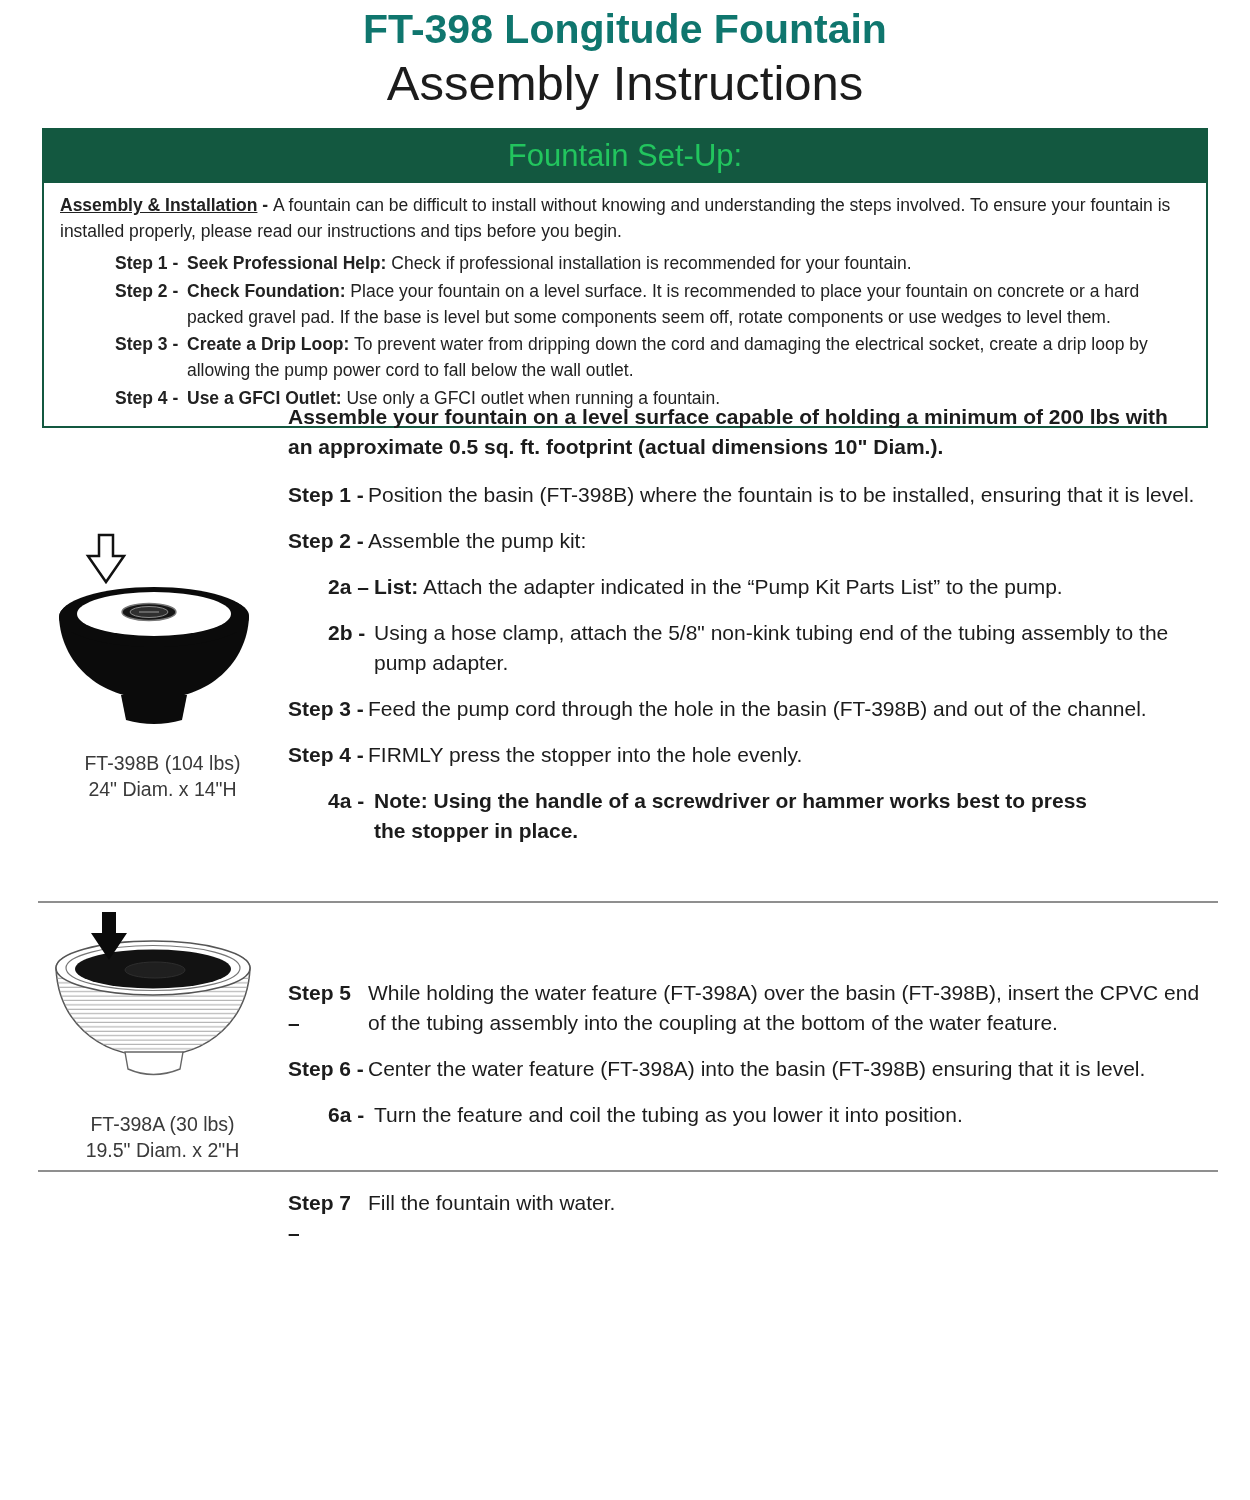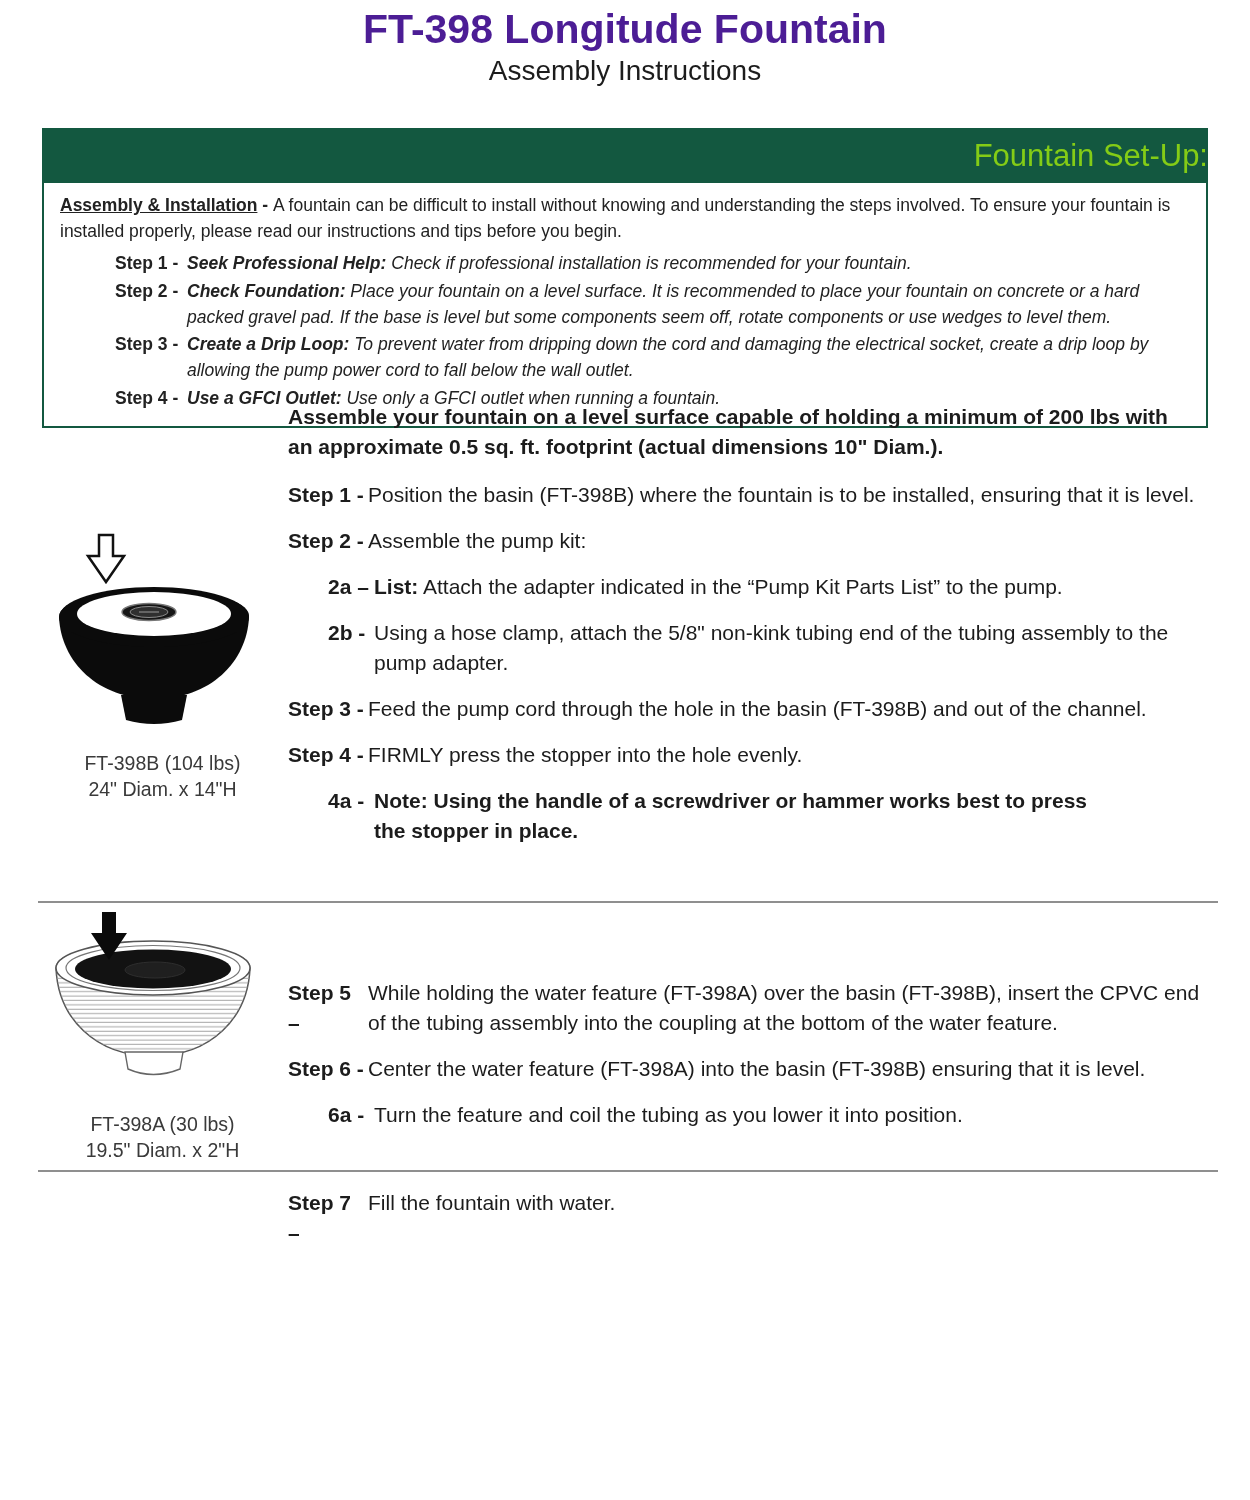--- a/index.html
+++ b/index.html
@@ -2,39 +2,39 @@
 <html><head>
 <meta charset="utf-8">
 <style>
   html,body{margin:0;padding:0;background:#ffffff;}
   .page{
     position:relative;width:1250px;height:1500px;background:#ffffff;
     font-family:"Liberation Sans",sans-serif;color:#1a1a1a;overflow:hidden;
   }
   
   .titleblock{position:absolute;top:6px;left:0;width:1250px;text-align:center;}
-  .titleblock h1{margin:0;font-size:41px;font-weight:bold;color:#4c1d95;letter-spacing:0;}
-  .subtitle{font-size:28px;font-weight:400;color:#1c1c1c;margin-top:2px;}
+  .titleblock h1{margin:0;font-size:41px;font-weight:bold;color:#0f766e;letter-spacing:0;}
+  .subtitle{font-size:49px;font-weight:400;color:#1c1c1c;margin-top:2px;}
   
   .setup{position:absolute;top:128px;left:42px;width:1166px;}
   .setup-bar{
-    background:#135840;color:#84cc16;height:55px;display:flex;
-    align-items:center;justify-content:flex-end;font-size:31px;
+    background:#135840;color:#22c55e;height:55px;display:flex;
+    align-items:center;justify-content:center;font-size:31px;
   }
   .setup-box{
     border:2px solid #135840;border-top:none;background:#fff;
     padding:8px 16px 12px 16px;font-size:17.5px;line-height:1.48;color:#222;
   }
   .setup-intro{margin:2px 0 6px 0;}
   .b{font-weight:bold;}
   .bu{font-weight:bold;text-decoration:underline;text-align:right;}
   .setup-steps{margin-left:55px;}
   .srow{display:flex;align-items:flex-start;margin:2px 0 2px 0;}
   .slabel{flex:0 0 72px;font-weight:bold;}
-  .stext{flex:1;font-style:italic;}
+  .stext{flex:1;}
   
   .divider{position:absolute;left:38px;width:1180px;height:0;border-top:2px solid #8f8f8f;}
   .divider1{top:901px;}
   .divider2{top:1170px;}
   
   .figure{position:absolute;left:40px;width:245px;text-align:center;}
   .figure1{top:532px;}
   .figure2{top:906px;}
   .figcap{font-size:19.5px;line-height:1.35;color:#3a3a3a;margin-top:12px;}
   .figure2 .figcap{margin-top:16px;}

